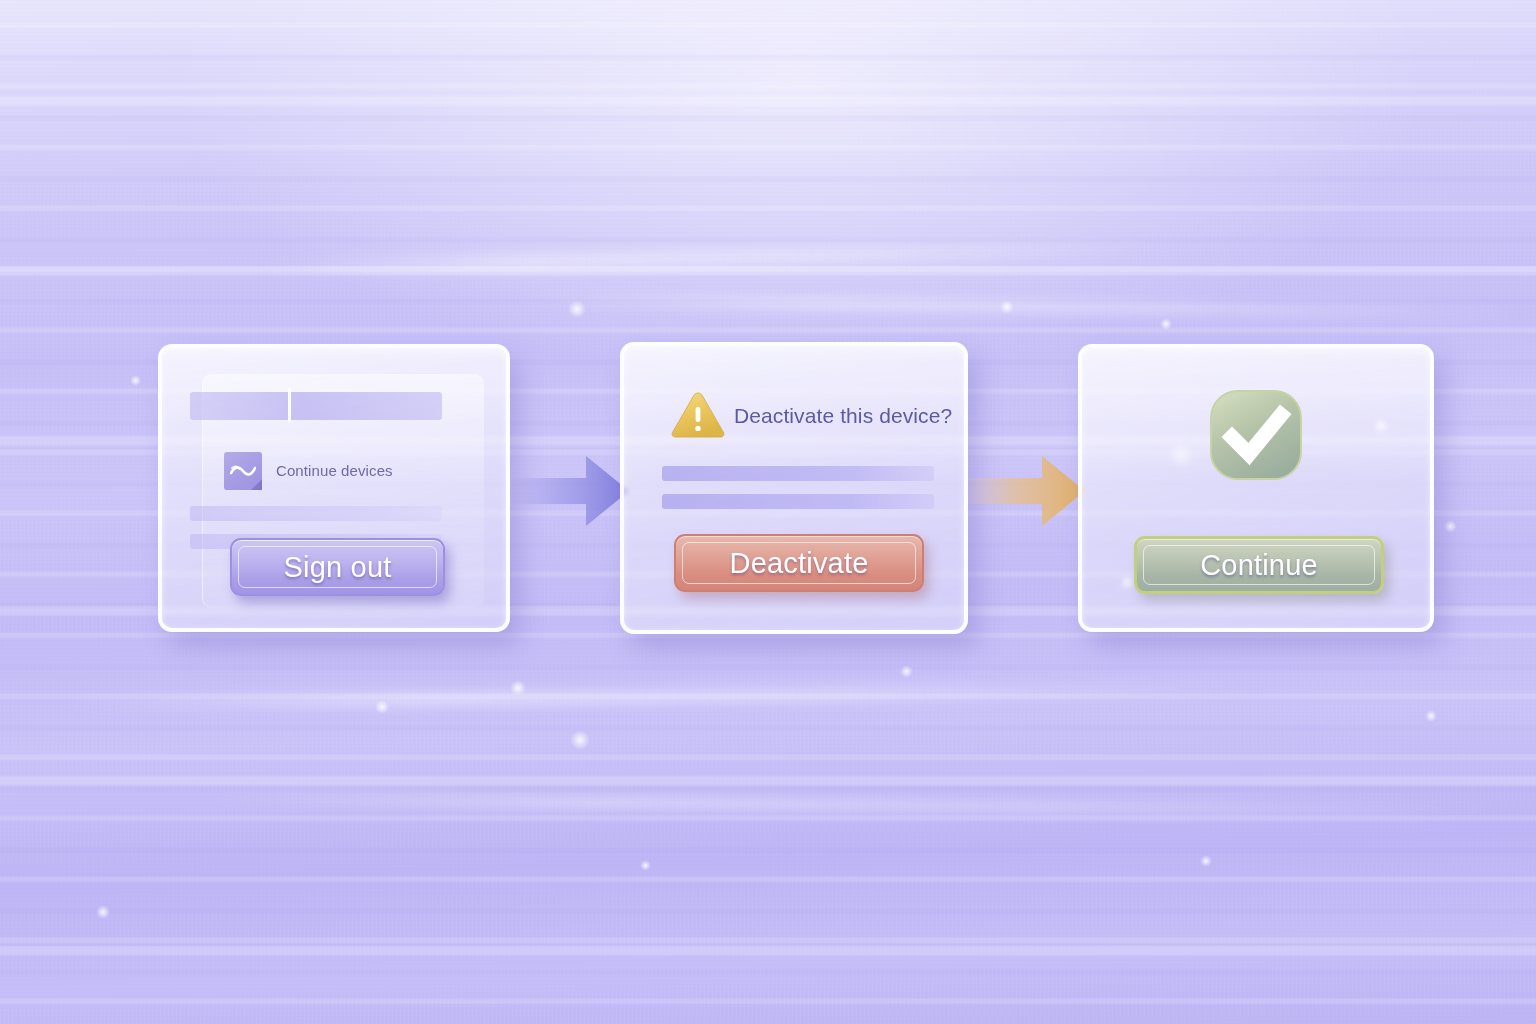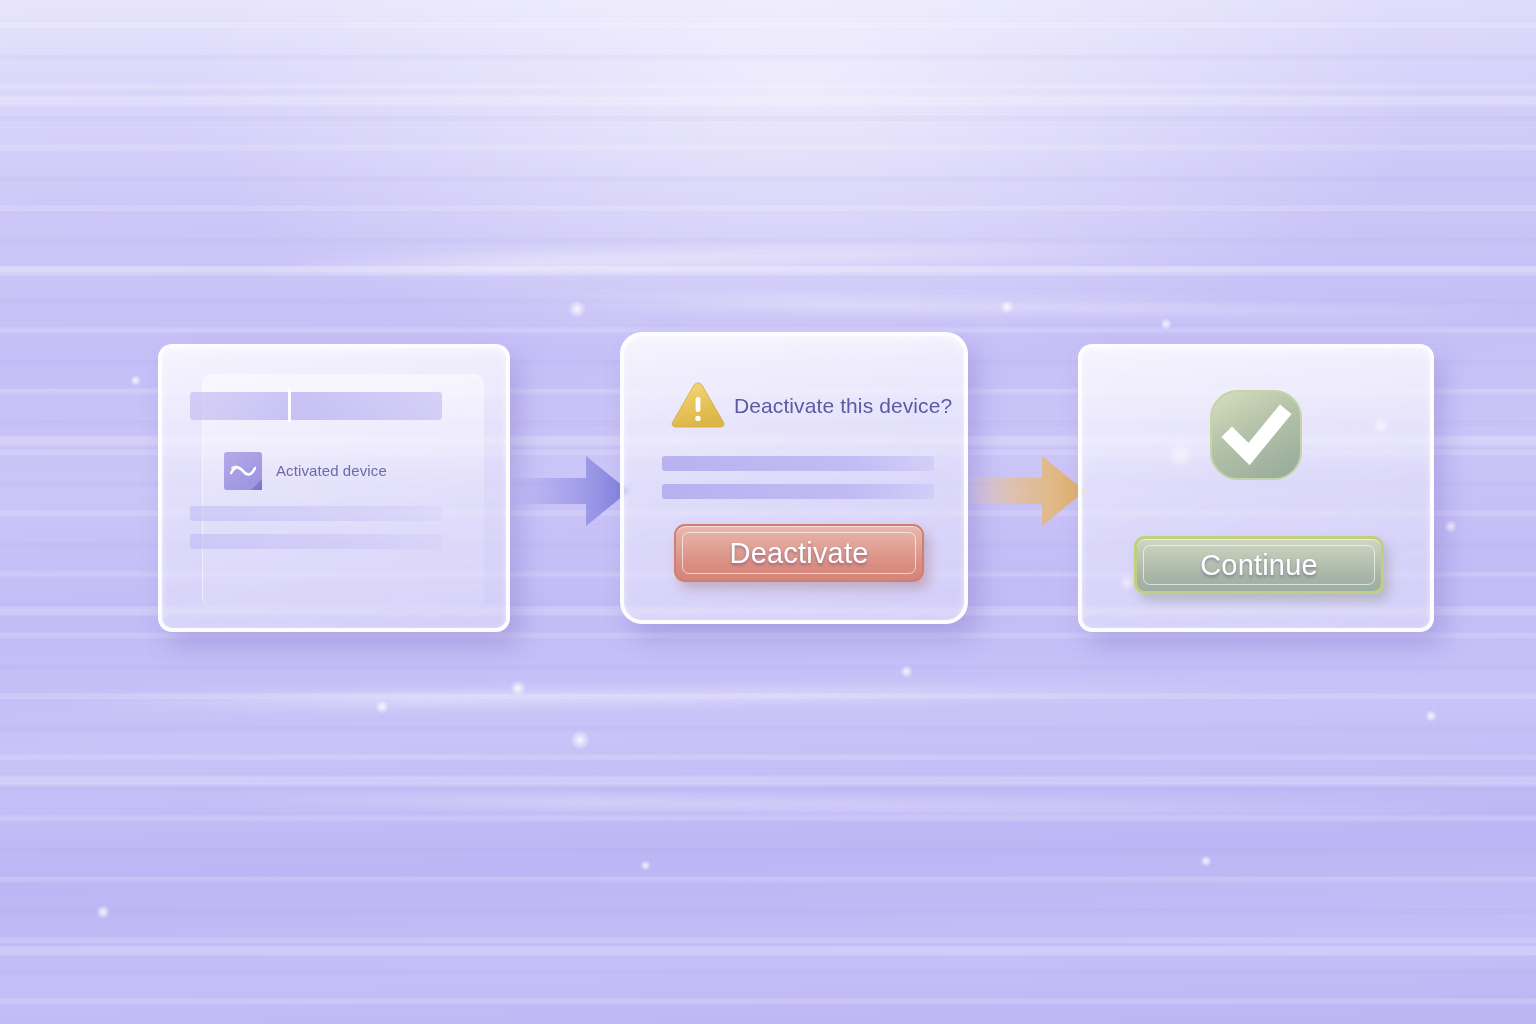--- a/index.html
+++ b/index.html
@@ -278,39 +278,42 @@
     </div>
 
     <div class="doc-icon" style="left:62px; top:104px;">
       <div class="page"></div>
       <div class="fold"></div>
       <svg class="wave" viewBox="0 0 26 14">
         <path d="M1 9 C5 2, 9 2, 13 7 C17 12, 21 12, 25 4" stroke="#ffffff" stroke-width="2.6" fill="none" stroke-linecap="round"></path>
         <path d="M2 4 C6 1, 8 3, 10 5" stroke="#ffffff" stroke-width="2" fill="none" stroke-linecap="round" opacity="0.9"></path>
       </svg>
     </div>
-    <div class="icon-label" style="left:114px; top:114px;">Activated device</div>
+    <div class="icon-label" style="left:114px; top:114px;">Continue devices</div>
 
     <div class="skel" style="left:28px; top:158px; width:252px;"></div>
     <div class="skel" style="left:28px; top:186px; width:252px;"></div>
 
+    <div class="btn btn-signout" style="left:68px; top:190px; width:215px; height:58px;">
+      <span>Sign out</span>
+    </div>
   </div>
 
   <svg class="arrow" style="left:512px; top:452px; width:118px; height:78px;" viewBox="0 0 118 78">
     <defs>
       <linearGradient id="ag1" x1="0" y1="0" x2="1" y2="0">
         <stop offset="0%" stop-color="#9a96e6" stop-opacity="0.05"></stop>
         <stop offset="40%" stop-color="#9a96e6" stop-opacity="0.60"></stop>
         <stop offset="100%" stop-color="#7e7ddc" stop-opacity="1"></stop>
       </linearGradient>
     </defs>
     <path d="M0 26 L74 26 L74 4 L117 39 L74 74 L74 52 L0 52 Z" fill="url(#ag1)"></path>
   </svg>
 
-  <div class="card" style="left:620px; top:332px; width:348px; height:292px;border-radius:22px;">
+  <div class="card" style="left:620px; top:342px; width:348px; height:292px;">
     <div class="card-inner">
       <div class="card-sheen"></div>
     </div>
 
     <svg class="warn-icon" style="left:46px; top:44px;" viewBox="0 0 56 50">
       <defs>
         <linearGradient id="wg" x1="0" y1="0" x2="0.4" y2="1">
           <stop offset="0%" stop-color="#f2da8e"></stop>
           <stop offset="45%" stop-color="#ecc961"></stop>
           <stop offset="100%" stop-color="#dcb548"></stop>

